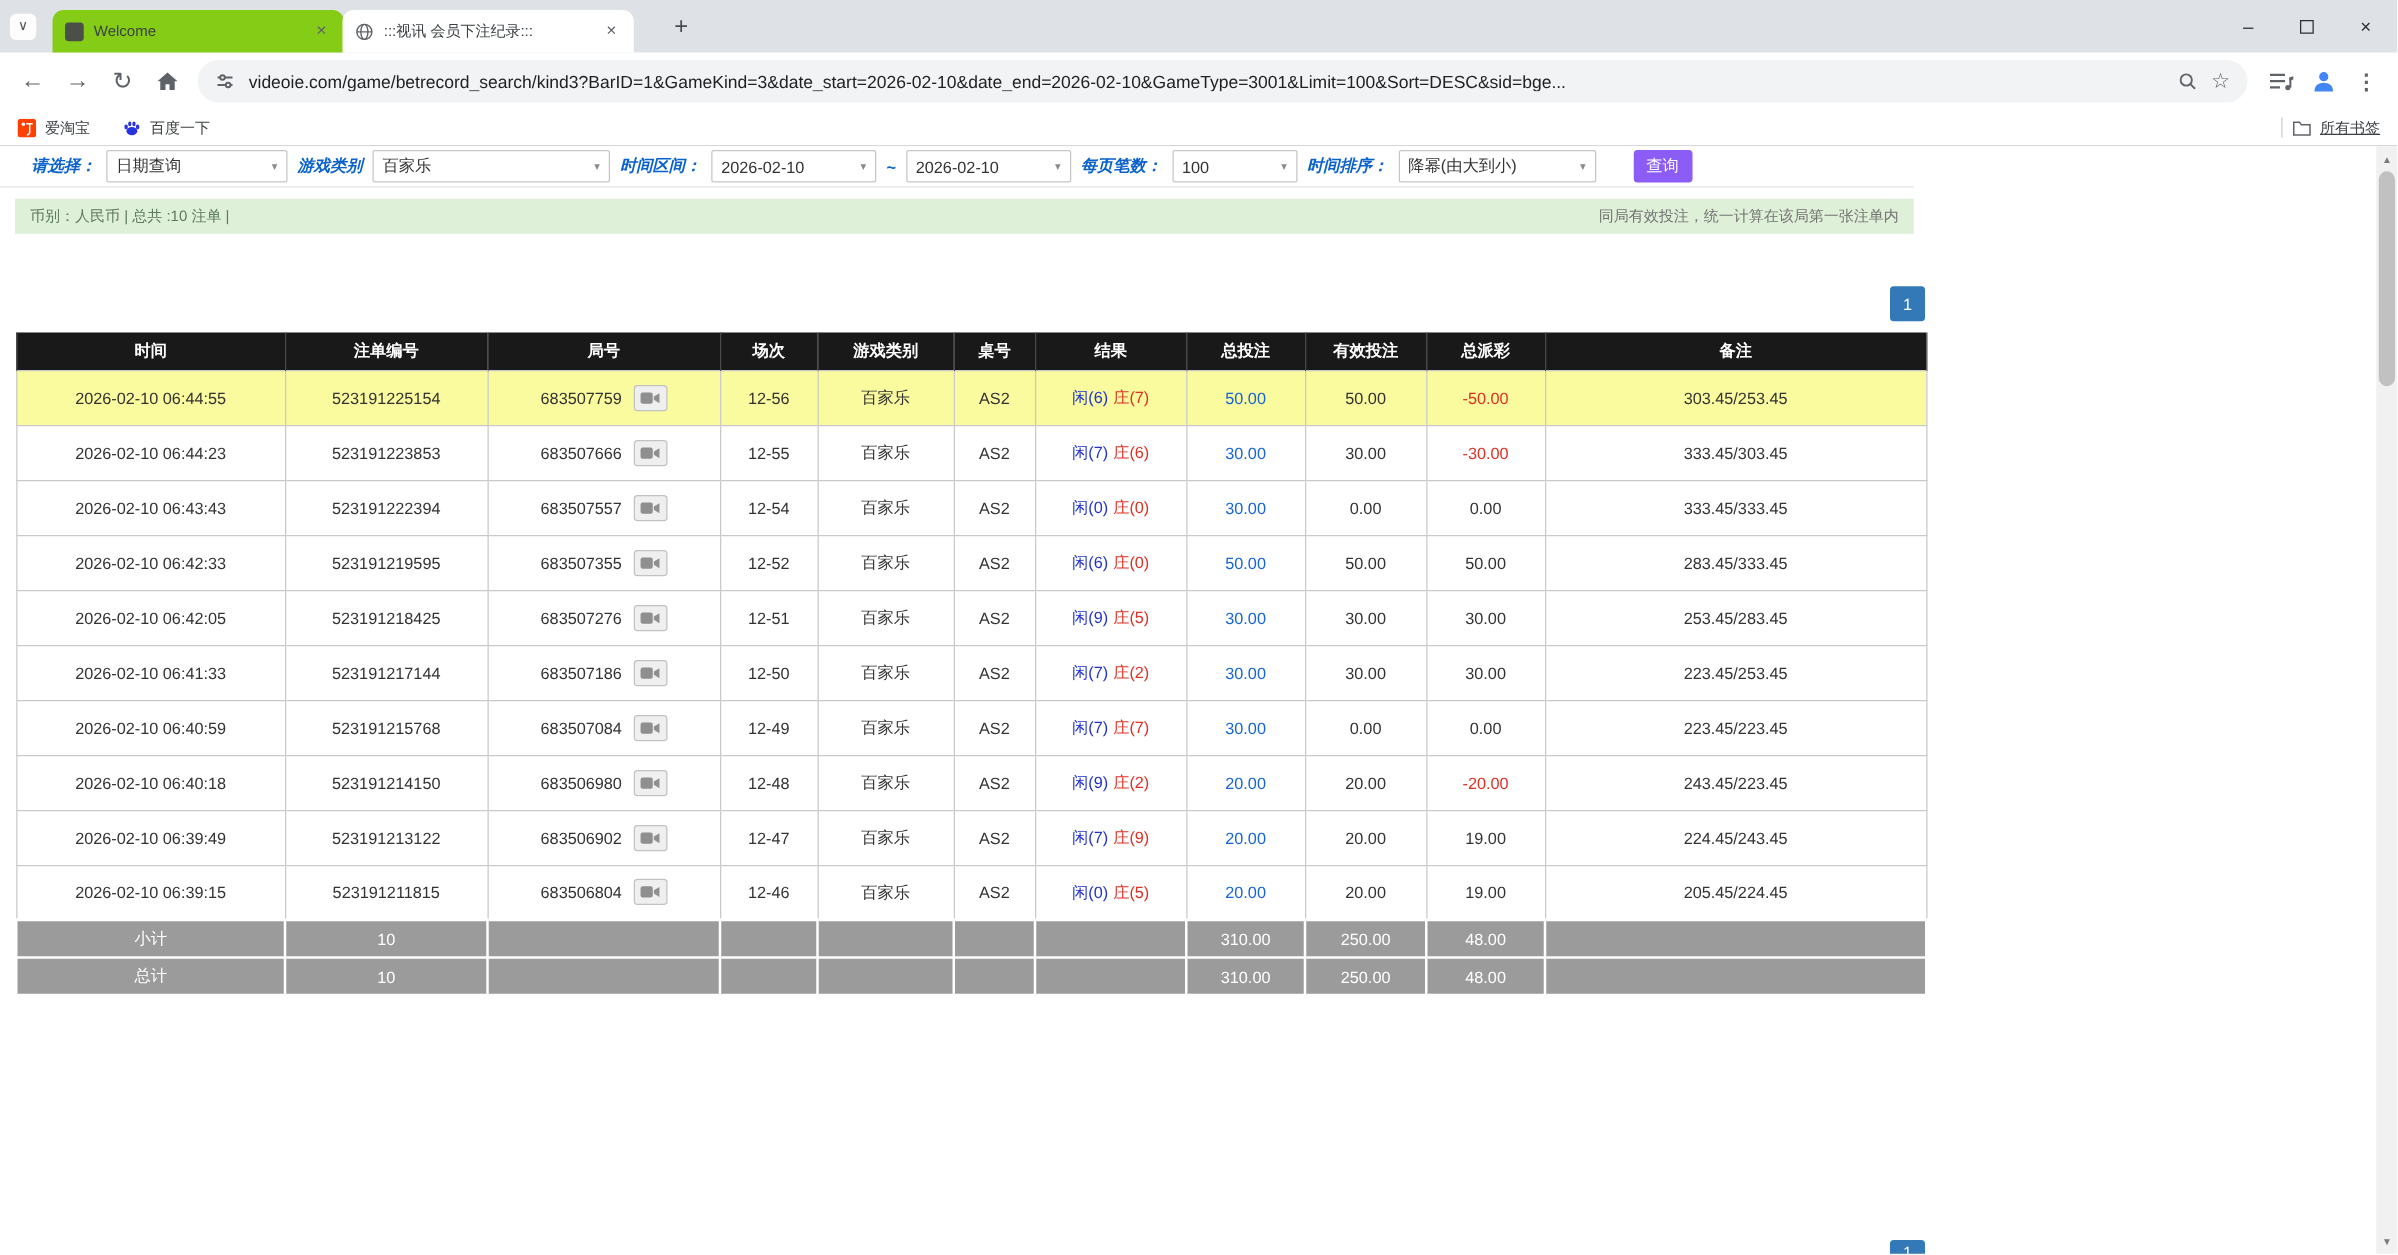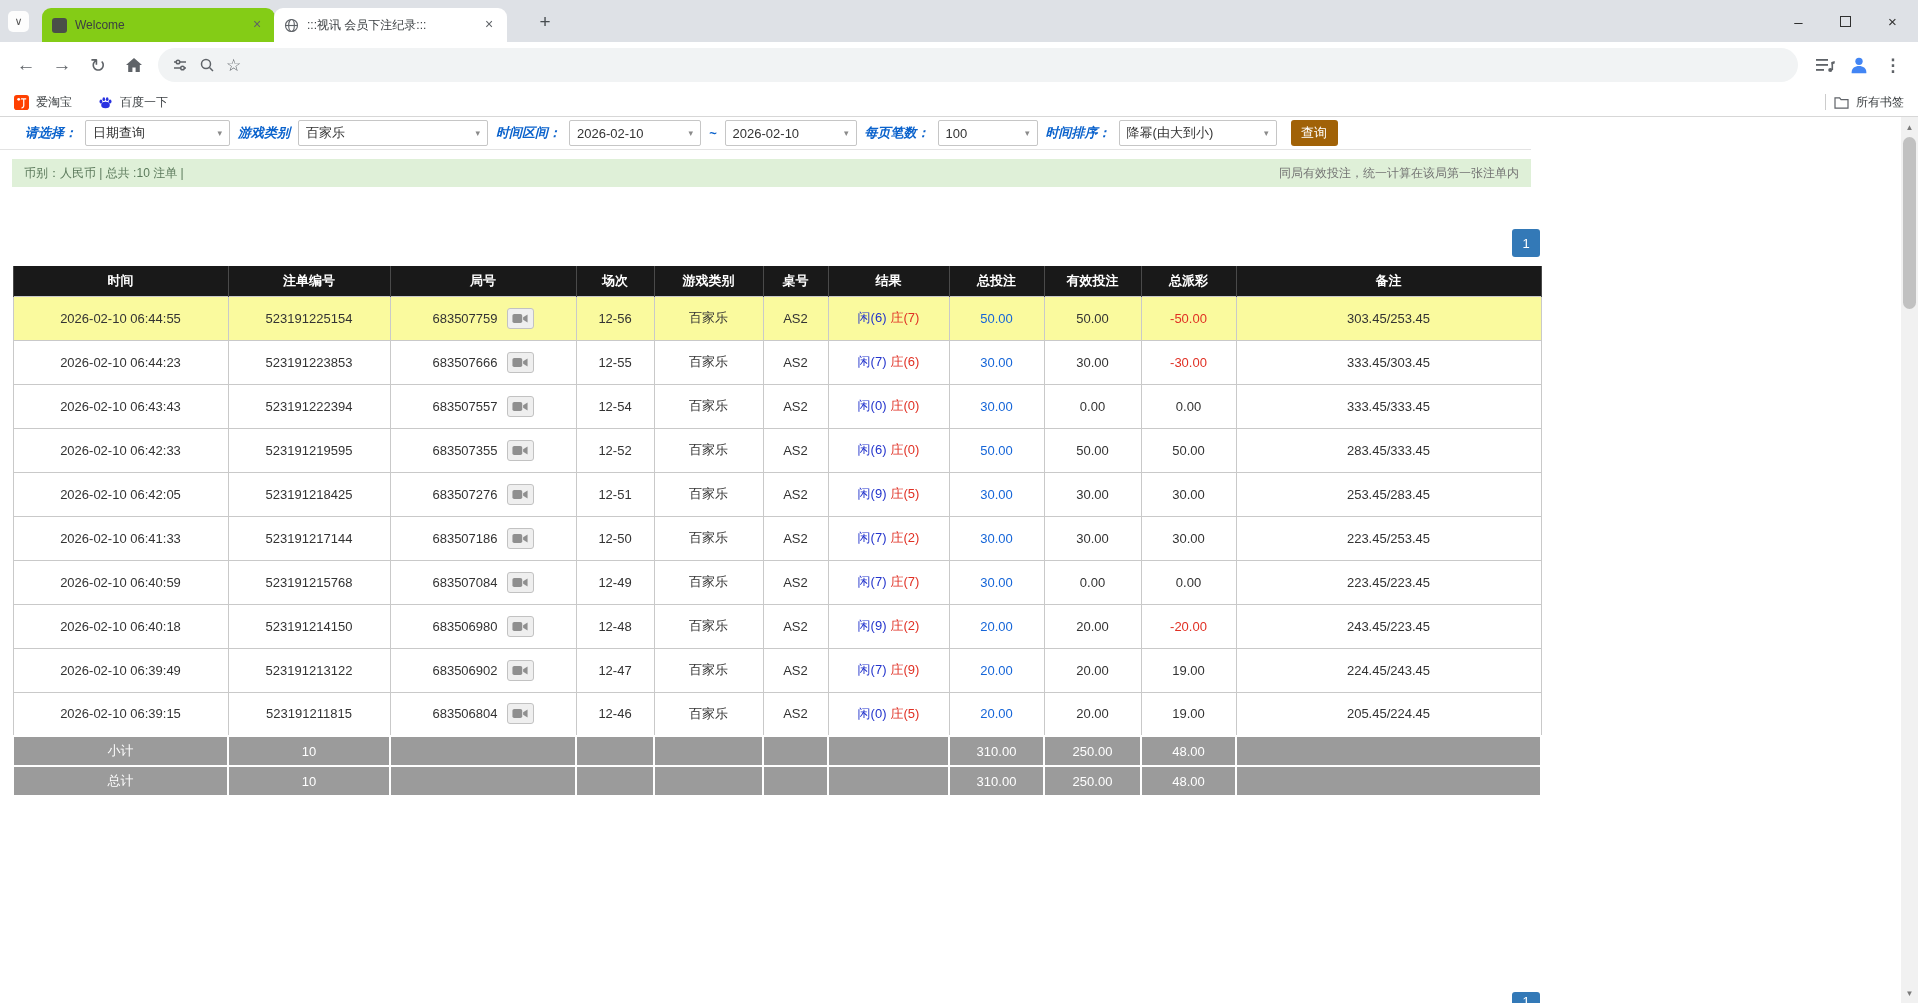--- a/index.html
+++ b/index.html
@@ -37,37 +37,37 @@
   .pill-icon { flex:none; display:flex; align-items:center; }
   .star { font-size:17px; color:#5f6368; }
   .right-icon { width:34px; height:34px; border:none; background:transparent;
     display:flex; align-items:center; justify-content:center; border-radius:50%; }
   .menu-dots { font-size:17px; color:#5f6368; font-weight:bold; }
 
   
   .bookmarks { height:29px; background:#fff; border-bottom:1px solid #d7d7d7;
     display:flex; align-items:center; padding:0 14px; gap:26px; font-size:12px; color:#3c4043; }
   .bm { display:flex; align-items:center; gap:7px; }
-  .bm-right { margin-left:auto; display:flex; align-items:flex-start; gap:8px; }
+  .bm-right { margin-left:auto; display:flex; align-items:flex-start; gap:8px;text-decoration:underline; }
   .bm-sep { width:1px; height:16px; background:#ccc; }
 
   
   .page { position:relative; width:1918px; height:886px; background:#fff; }
 
   .filterbar { position:absolute; top:0; left:0; width:1531px; height:33px;
     border-bottom:1px solid #e3e3e3; display:flex; align-items:center; gap:8px;
     padding-left:25px; }
   .flabel { color:#0a62cc; font-weight:bold; font-size:13px; white-space:nowrap;font-style:italic; }
   .fsel { height:26px; border:1px solid #c6c6c6; border-radius:2px; background:#fff;
     display:flex; align-items:center; justify-content:space-between; padding:0 7px;
     font-size:13px; color:#333; gap:6px; flex:none; }
   .fsel .arr { color:#8a8a8a; font-size:9px; }
   .w145{width:145px}.w190{width:190px}.w132{width:132px}.w100{width:100px}.w158{width:158px}
-  .search-btn { width:47px; height:26px; background:#a16207; border:none; border-radius:3px;
-    color:#fff; font-size:13px; margin-left:6px; }
+  .search-btn { width:47px; height:26px; background:#8b5cf6; border:none; border-radius:3px;
+    color:#fff; font-size:13px; margin-left:22px; }
 
   .greenbar { position:absolute; top:42px; left:12px; width:1519px; height:28px;
     background:#dff0d8; display:flex; align-items:center; padding:0 12px; font-size:12px; }
   .greenbar .info { color:#5c7a5c; }
   .greenbar .notice { margin-left:auto; color:#737373; }
 
   .pager { position:absolute; width:28px; background:#3379b7; color:#fff;
     border-radius:3px; font-size:13px; display:flex; align-items:center; justify-content:center; }
   .pager-top { top:112px; left:1512px; height:28px; }
   .pager-bottom { top:875px; left:1512px; height:11px; border-radius:3px 3px 0 0;
@@ -147,20 +147,21 @@
     <span class="pill-icon">
       <svg width="16" height="16" viewBox="0 0 16 16">
           <g stroke="#5f6368" stroke-width="1.5" fill="#f1f3f4">
             <line x1="2" y1="5" x2="14" y2="5"></line>
             <line x1="2" y1="11" x2="14" y2="11"></line>
             <circle cx="6" cy="5" r="1.8"></circle>
             <circle cx="10.5" cy="11" r="1.8"></circle>
           </g>
         </svg>
     </span>
+    <span class="url">videoie.com/game/betrecord_search/kind3?BarID=1&amp;GameKind=3&amp;date_start=2026-02-10&amp;date_end=2026-02-10&amp;GameType=3001&amp;Limit=100&amp;Sort=DESC&amp;sid=bge...</span>
     <span class="pill-icon">
       <svg width="16" height="16" viewBox="0 0 16 16">
           <circle cx="7" cy="7" r="4.5" fill="none" stroke="#5f6368" stroke-width="1.5"></circle>
           <line x1="10.5" y1="10.5" x2="14" y2="14" stroke="#5f6368" stroke-width="1.5"></line>
         </svg>
     </span>
     <span class="pill-icon star">☆</span>
   </div>
 
   <button class="right-icon">

